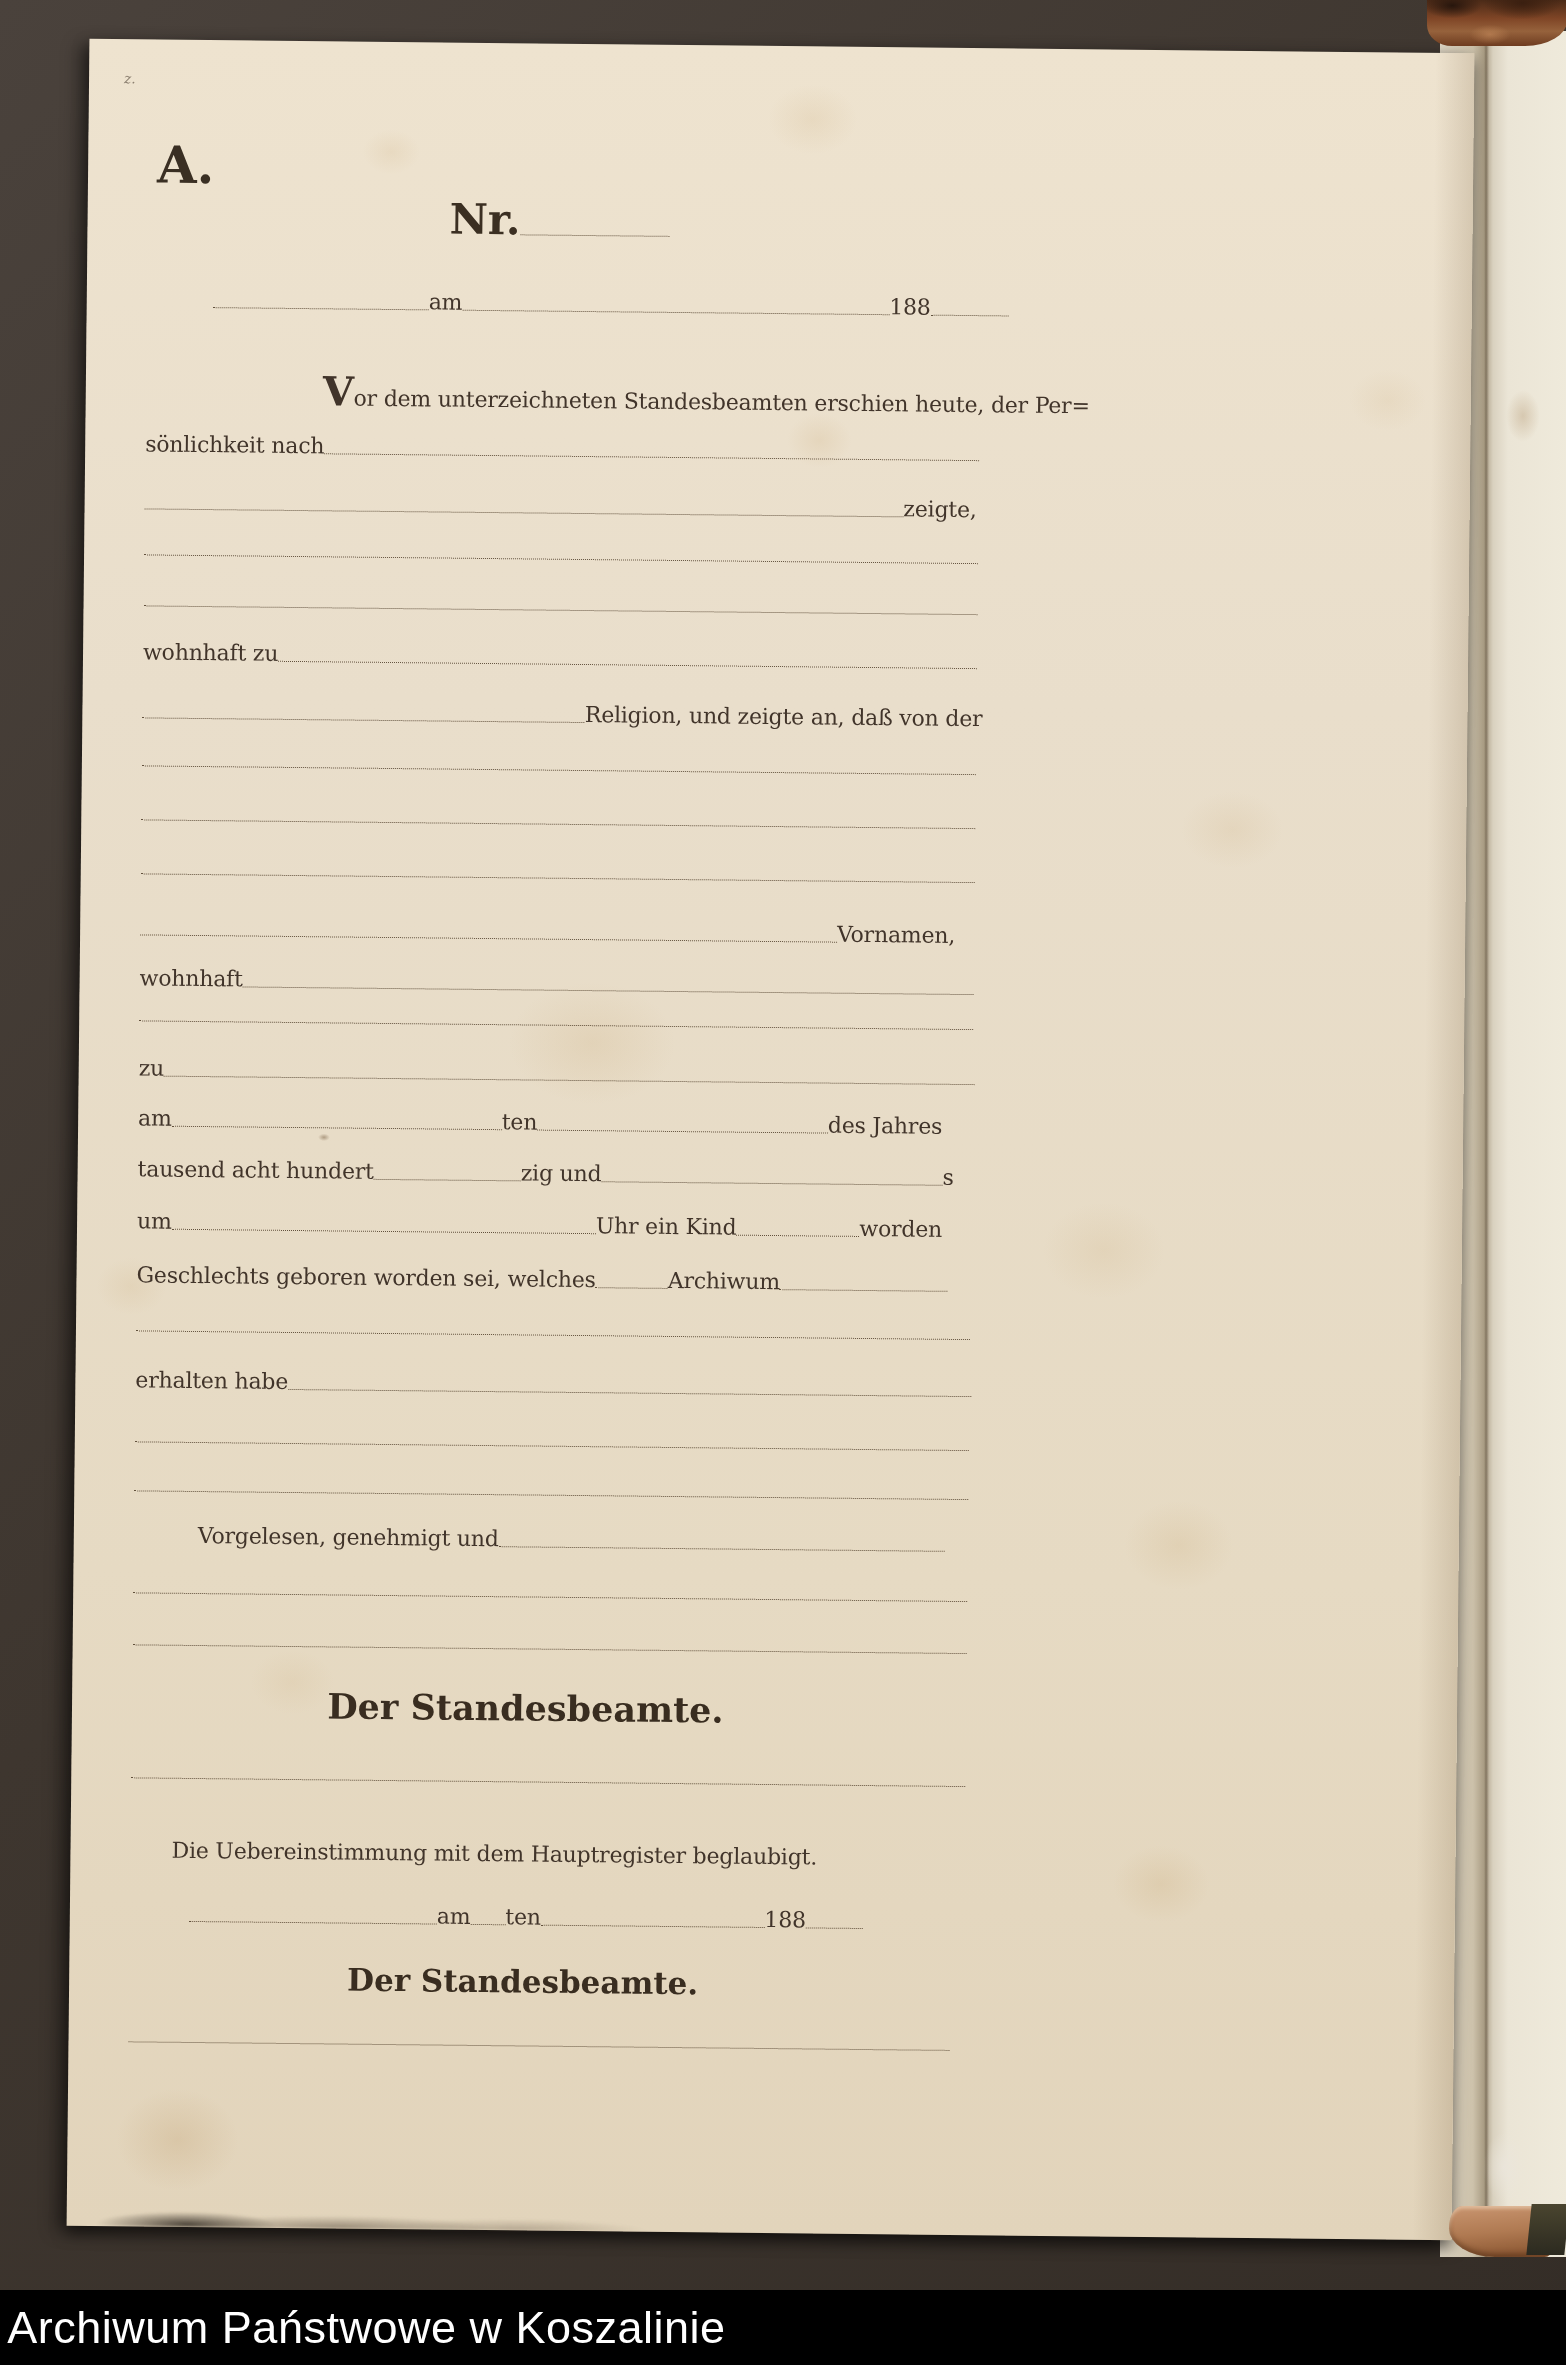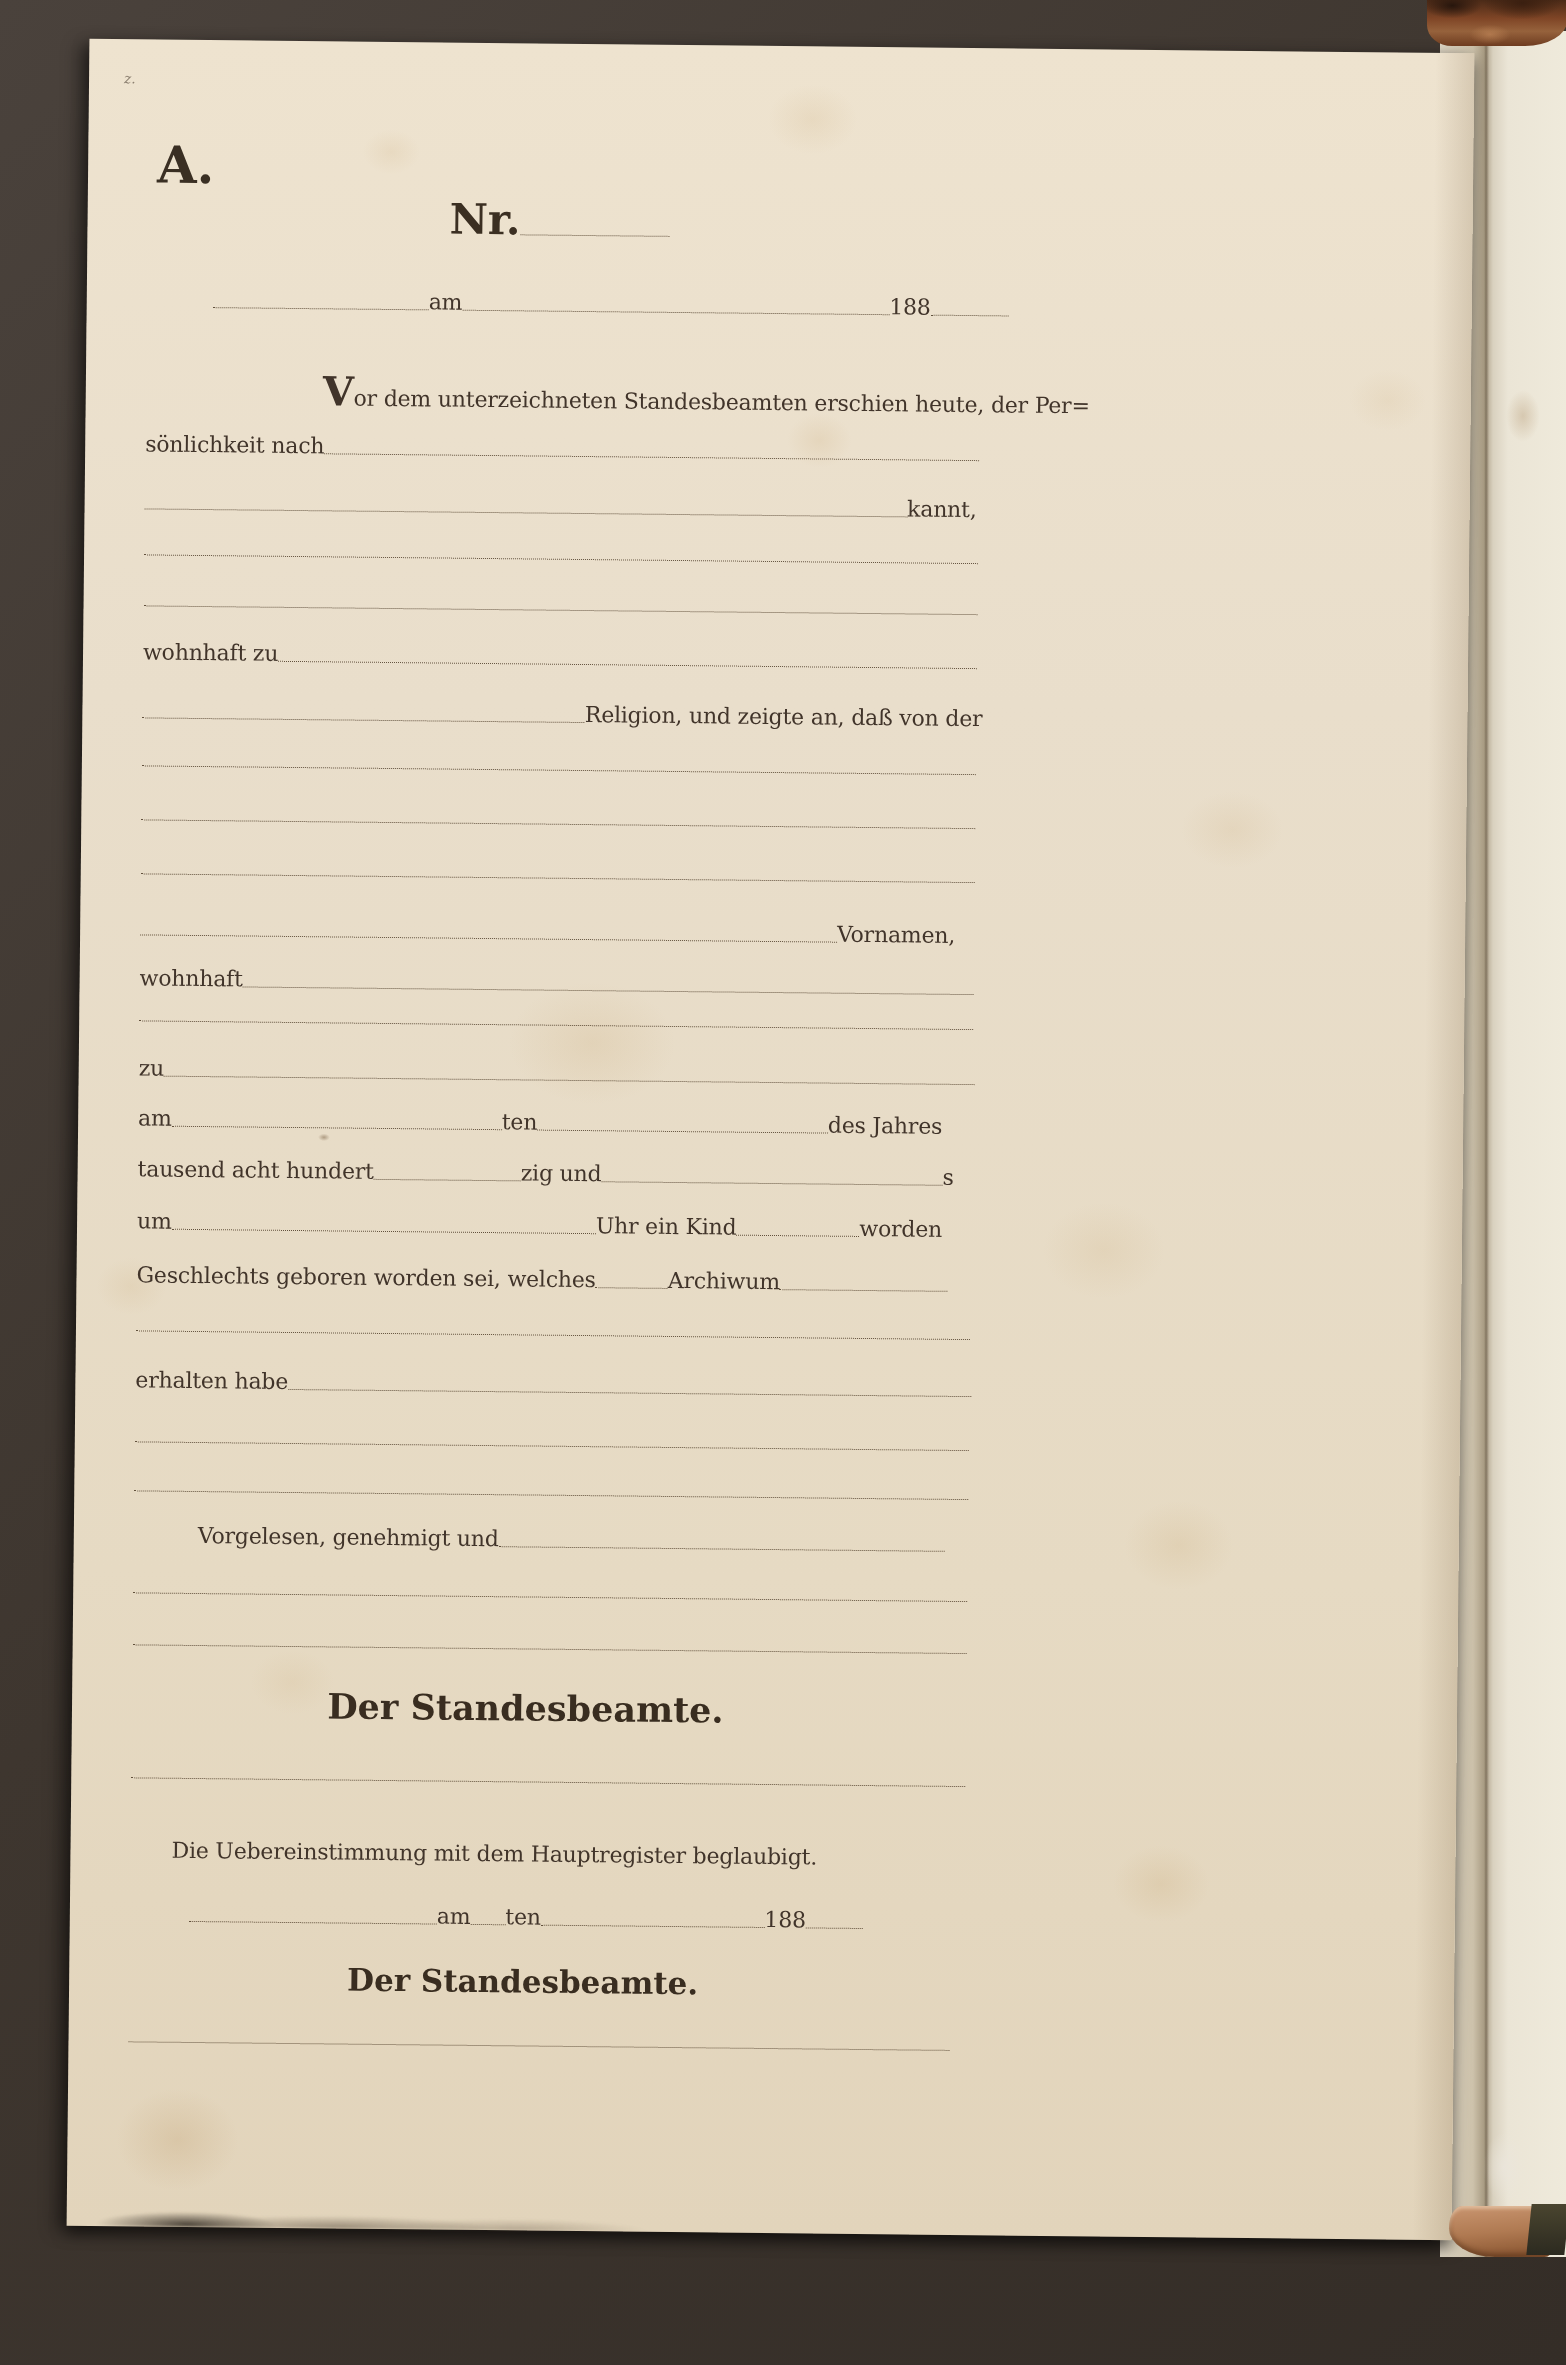--- a/index.html
+++ b/index.html
@@ -104,21 +104,21 @@
       <span class="cap">V</span><span>or dem unterzeichneten Standesbeamten erschien heute, der Per=</span>
     </div>
 
     <div class="row" style="left:60px;top:393px;width:834px;">
       <span>sönlichkeit nach</span>
       <span class="fill gr"></span>
     </div>
 
     <div class="row" style="left:60px;top:450px;width:832px;">
       <span class="fill gr"></span>
-      <span>kannt,</span>
+      <span>zeigte,</span>
     </div>
 
     <div class="dotline" style="left:60px;top:515px;width:834px;"></div>
     <div class="dotline" style="left:60px;top:566px;width:834px;"></div>
 
     <div class="row" style="left:60px;top:601px;width:834px;">
       <span>wohnhaft zu</span>
       <span class="fill gr"></span>
     </div>
 
@@ -217,15 +217,18 @@
 
     <div class="dotline" style="left:60px;top:2002px;width:821px;"></div>
 
     <div class="grime"></div>
   </div>
 
   <div class="leather-top"></div>
   <div class="leather-corner"></div>
   <div class="leather-corner-dark"></div>
 
+  <div class="archive-bar">
+    <span>Archiwum Państwowe w Koszalinie</span>
+  </div>
 
 </div>
 
 
 </body></html>

